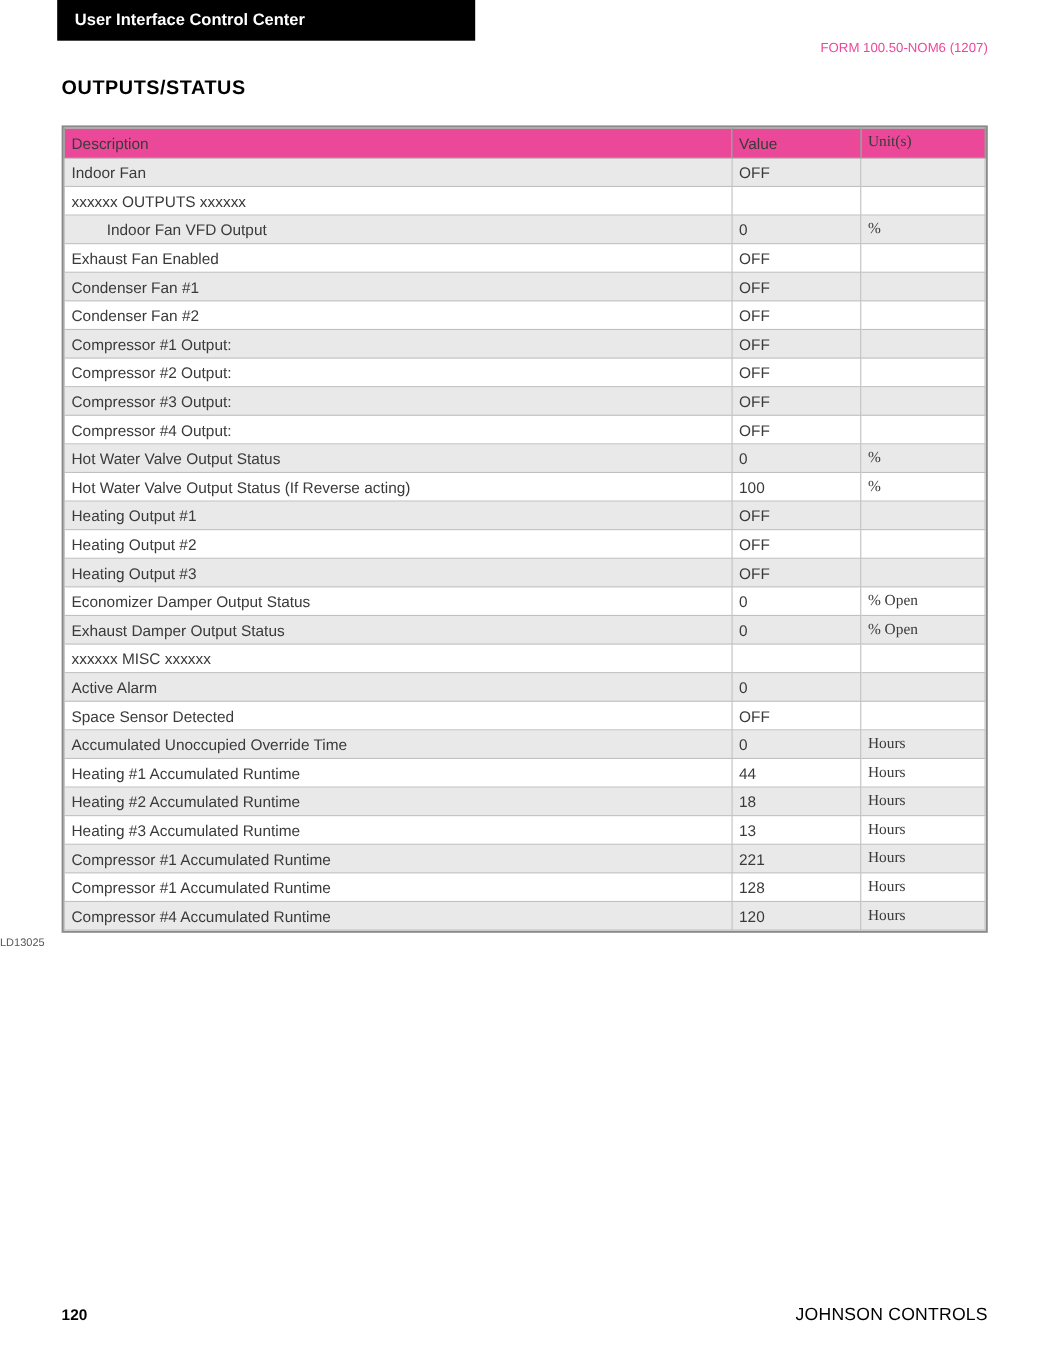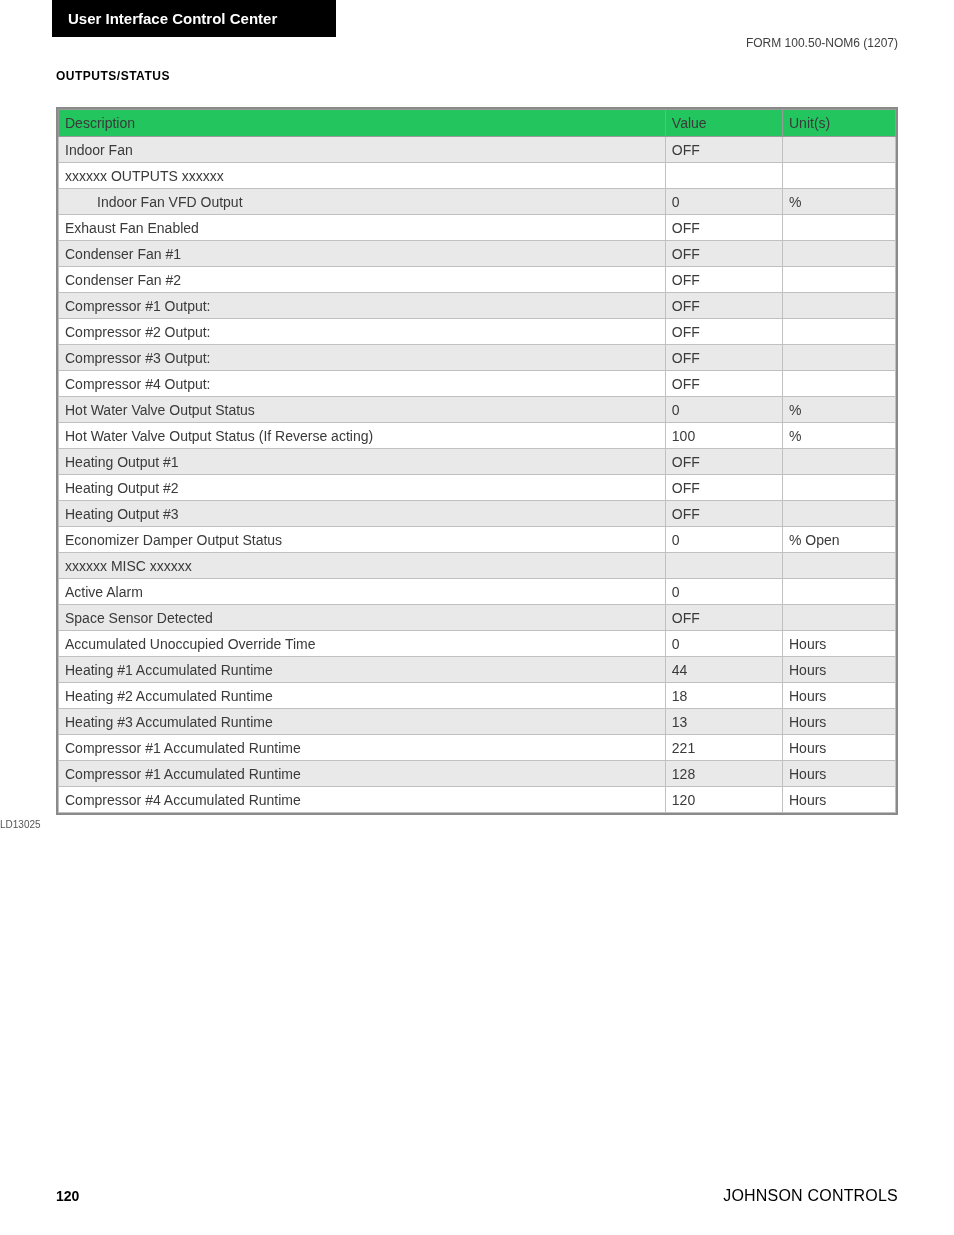--- a/index.html
+++ b/index.html
@@ -14,51 +14,51 @@
       height: 1235px;
       position: relative;
       padding: 0;
     }
     .banner {
       background: #000000;
       color: #ffffff;
       font-weight: bold;
       font-size: 15px;
       padding: 10px 16px;
-      width: 284px;
+      width: 380px;
       margin-left: 52px;
     }
     .form-code {
       position: absolute;
       right: 56px;
       top: 36px;
       font-size: 12px;
-      color: #404040;
+      color: #ec4899;
     }
     .section-heading {
       font-weight: bold;
-      font-size: 12px;
+      font-size: 18px;
       margin: 32px 16px 24px 56px;
       color: #000;
       letter-spacing: 0.5px;
     }
     .table-wrap {
       margin: 0 56px;
       border: 2px solid #8a8a8a;
     }
     table {
       width: 100%;
       border-collapse: collapse;
       font-size: 14px;
       color: #3a3a3a;
     }
     thead th {
       text-align: left;
       font-weight: normal;
-      background: #22c55e;
+      background: #ec4899;
       border: 1px solid #9a9a9a;
       padding: 5px 6px;
       color: #3a3a3a;
     }
     tbody td {
       border: 1px solid #c0c0c0;
       padding: 4px 6px;
       height: 26px;
       vertical-align: middle;
     }
@@ -69,20 +69,21 @@
       background: #ffffff;
     }
     .col-desc {
       width: 72.5%;
     }
     .col-value {
       width: 14%;
     }
     .col-unit {
       width: 13.5%;
+      font-family: Liberation Serif, serif;
     }
     .indent {
       padding-left: 32px;
       display: inline-block;
     }
     .figure-id {
       text-align: left;
       margin: 4px 56px 0 0;
       font-size: 10px;
       color: #555;
@@ -197,20 +198,25 @@
           <td class="col-desc">Heating Output #3</td>
           <td class="col-value">OFF</td>
           <td class="col-unit"></td>
         </tr>
         <tr>
           <td class="col-desc">Economizer Damper Output Status</td>
           <td class="col-value">0</td>
           <td class="col-unit">% Open</td>
         </tr>
         <tr>
+          <td class="col-desc">Exhaust Damper Output Status</td>
+          <td class="col-value">0</td>
+          <td class="col-unit">% Open</td>
+        </tr>
+        <tr>
           <td class="col-desc">xxxxxx MISC  xxxxxx</td>
           <td class="col-value"></td>
           <td class="col-unit"></td>
         </tr>
         <tr>
           <td class="col-desc">Active Alarm</td>
           <td class="col-value">0</td>
           <td class="col-unit"></td>
         </tr>
         <tr>

